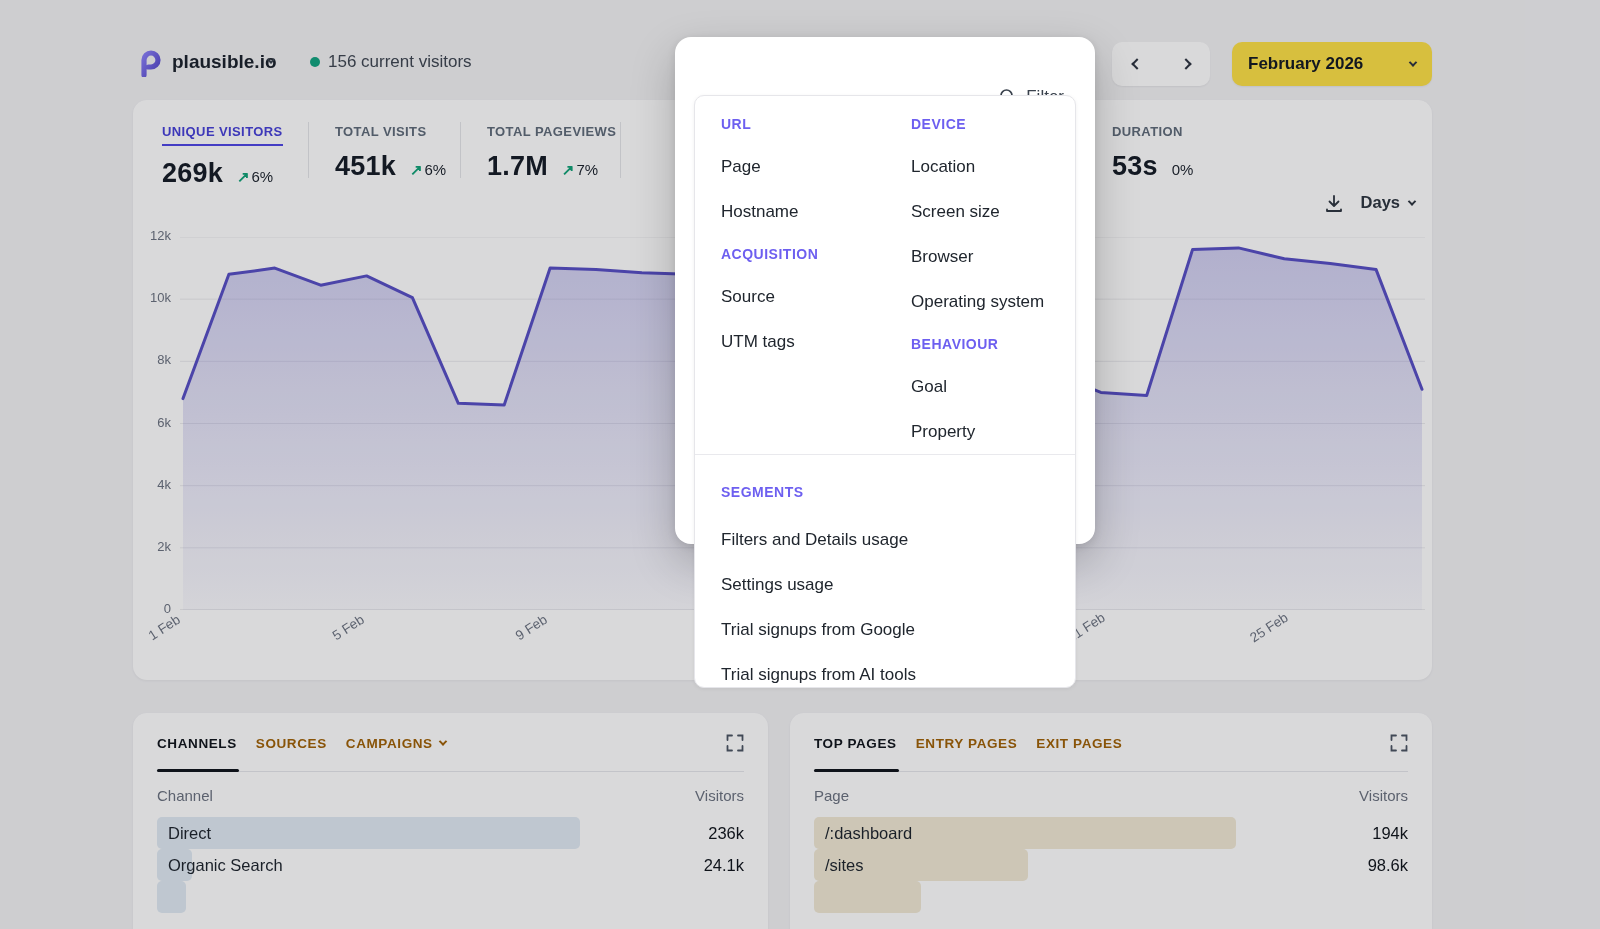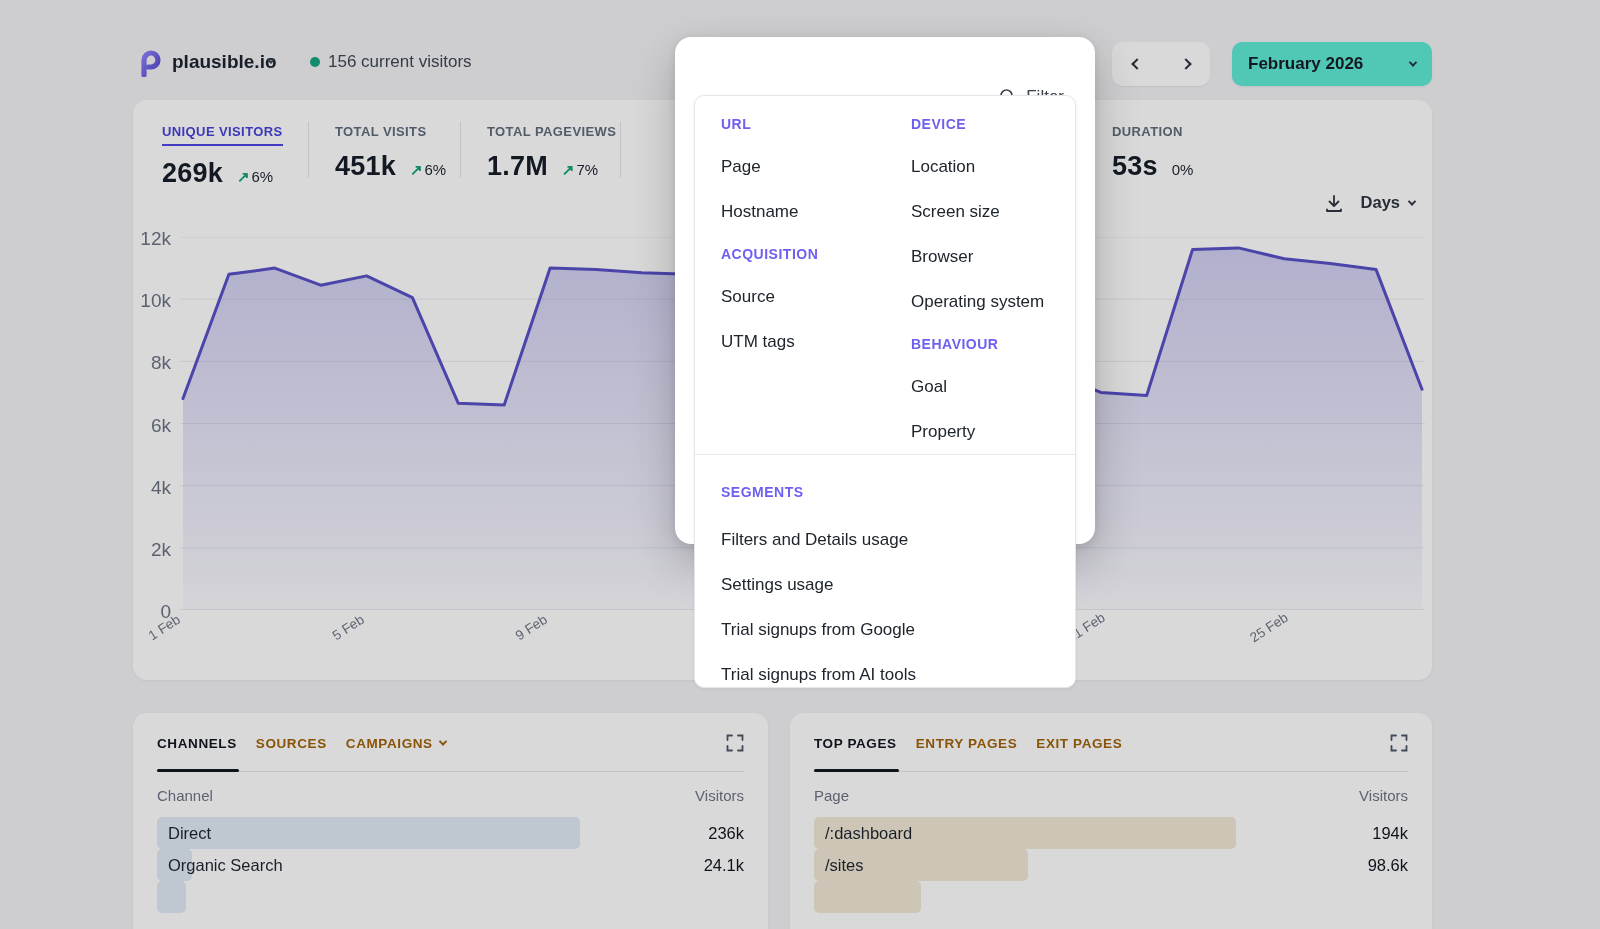--- a/index.html
+++ b/index.html
@@ -14,21 +14,21 @@
   .dim { position:absolute; inset:0; background:rgba(15,14,20,0.155); z-index:40; pointer-events:none; }
 
   
   .hdr { position:absolute; left:0; top:0; width:1600px; height:95px; }
   .logo { position:absolute; left:137px; top:49px; width:27px; height:28px; }
   .site-name { position:absolute; left:172px; top:51px; font-size:19px; font-weight:bold; color:#1b222c; }
   .site-chev { position:absolute; left:268px; top:58px; color:#3c4450; }
   .live-dot { position:absolute; left:310px; top:57px; width:10px; height:10px; border-radius:50%; }
   .live-text { position:absolute; left:328px; top:52px; font-size:17px; color:#3f4752; }
   .nav-box { position:absolute; left:1112px; top:42px; width:98px; height:44px; background:#fff; border-radius:10px; box-shadow:0 1px 2px rgba(0,0,0,.06); display:flex; align-items:center; justify-content:space-around; }
-  .date-box { position:absolute; left:1232px; top:42px; width:200px; height:44px; background:#5eead4; border-radius:10px; box-shadow:0 1px 2px rgba(0,0,0,.06); display:flex; align-items:center; padding:0 16px; }
+  .date-box { position:absolute; left:1232px; top:42px; width:200px; height:44px; background:#fde047; border-radius:10px; box-shadow:0 1px 2px rgba(0,0,0,.06); display:flex; align-items:center; padding:0 16px; }
   .date-box .lbl { font-size:17px; font-weight:600; color:#141a23; flex:1; }
   .chev { display:inline-block; width:8px; height:8px; border-right:2px solid currentColor; border-bottom:2px solid currentColor; }
   .chev.down  { transform:rotate(45deg) translate(-1px,-1px); }
   .chev.left  { transform:rotate(135deg); }
   .chev.right { transform:rotate(-45deg); }
   .chev.sm { width:6px; height:6px; }
   .nav-box .chev { color:#2d3440; }
 
   
   .card { position:absolute; background:#fff; border-radius:14px; box-shadow:0 1px 3px rgba(0,0,0,.05); }
@@ -41,21 +41,21 @@
   .stat .s-change { font-size:15px; color:#1b222c; white-space:nowrap; }
   .stat .s-change .arrow { color:#11a277; font-weight:bold; margin-right:2px; }
   .stat-div { position:absolute; top:22px; width:1px; height:56px; background:#e4e5e9; }
 
   .chart-tools { position:absolute; right:17px; top:93px; display:flex; align-items:flex-start; gap:16px; color:#343c47;font-weight:bold; }
   .dl-btn { width:22px; height:22px; cursor:pointer; }
   .interval-btn { display:flex; align-items:center; gap:9px; font-size:16.5px; color:#2e3640; cursor:pointer; }
 
   
   #plot { position:absolute; left:47px; top:137px; width:1245px; height:373px; }
-  .ytick { position:absolute; width:36px; text-align:right; font-size:19px; color:#6b7280; }
+  .ytick { position:absolute; width:36px; text-align:right; font-size:13px; color:#6b7280; }
   .xtick { position:absolute; font-size:13.5px; color:#6b7280; transform:rotate(-33deg); transform-origin:center; white-space:nowrap; }
 
   
   #popover { position:absolute; left:675px; top:37px; width:420px; height:507px; background:#fff; border-radius:16px; z-index:100; box-shadow:0 18px 45px rgba(0,0,0,.22), 0 2px 8px rgba(0,0,0,.10); }
   .filter-search { position:absolute; top:50px; right:31px; display:flex; align-items:center; gap:9px; font-size:17px; color:#3a424d; cursor:text; }
   .pop-inner { position:absolute; left:19px; top:58px; width:382px; height:593px; border:1px solid #e6e6ea; border-radius:10px; background:#fff; box-shadow:0 1px 4px rgba(0,0,0,.06); overflow:hidden; }
   .pop-cols { position:absolute; left:0; top:0; width:100%; display:flex; }
   .pop-col { width:50%; padding:8px 0 0 26px; }
   .pop-h { height:40px; display:flex; align-items:center; font-size:14px; font-weight:bold; letter-spacing:.5px; color:#6d5ff0; }
   .pop-i { height:45px; display:flex; align-items:center; font-size:17px; color:#20262e; cursor:pointer; }

